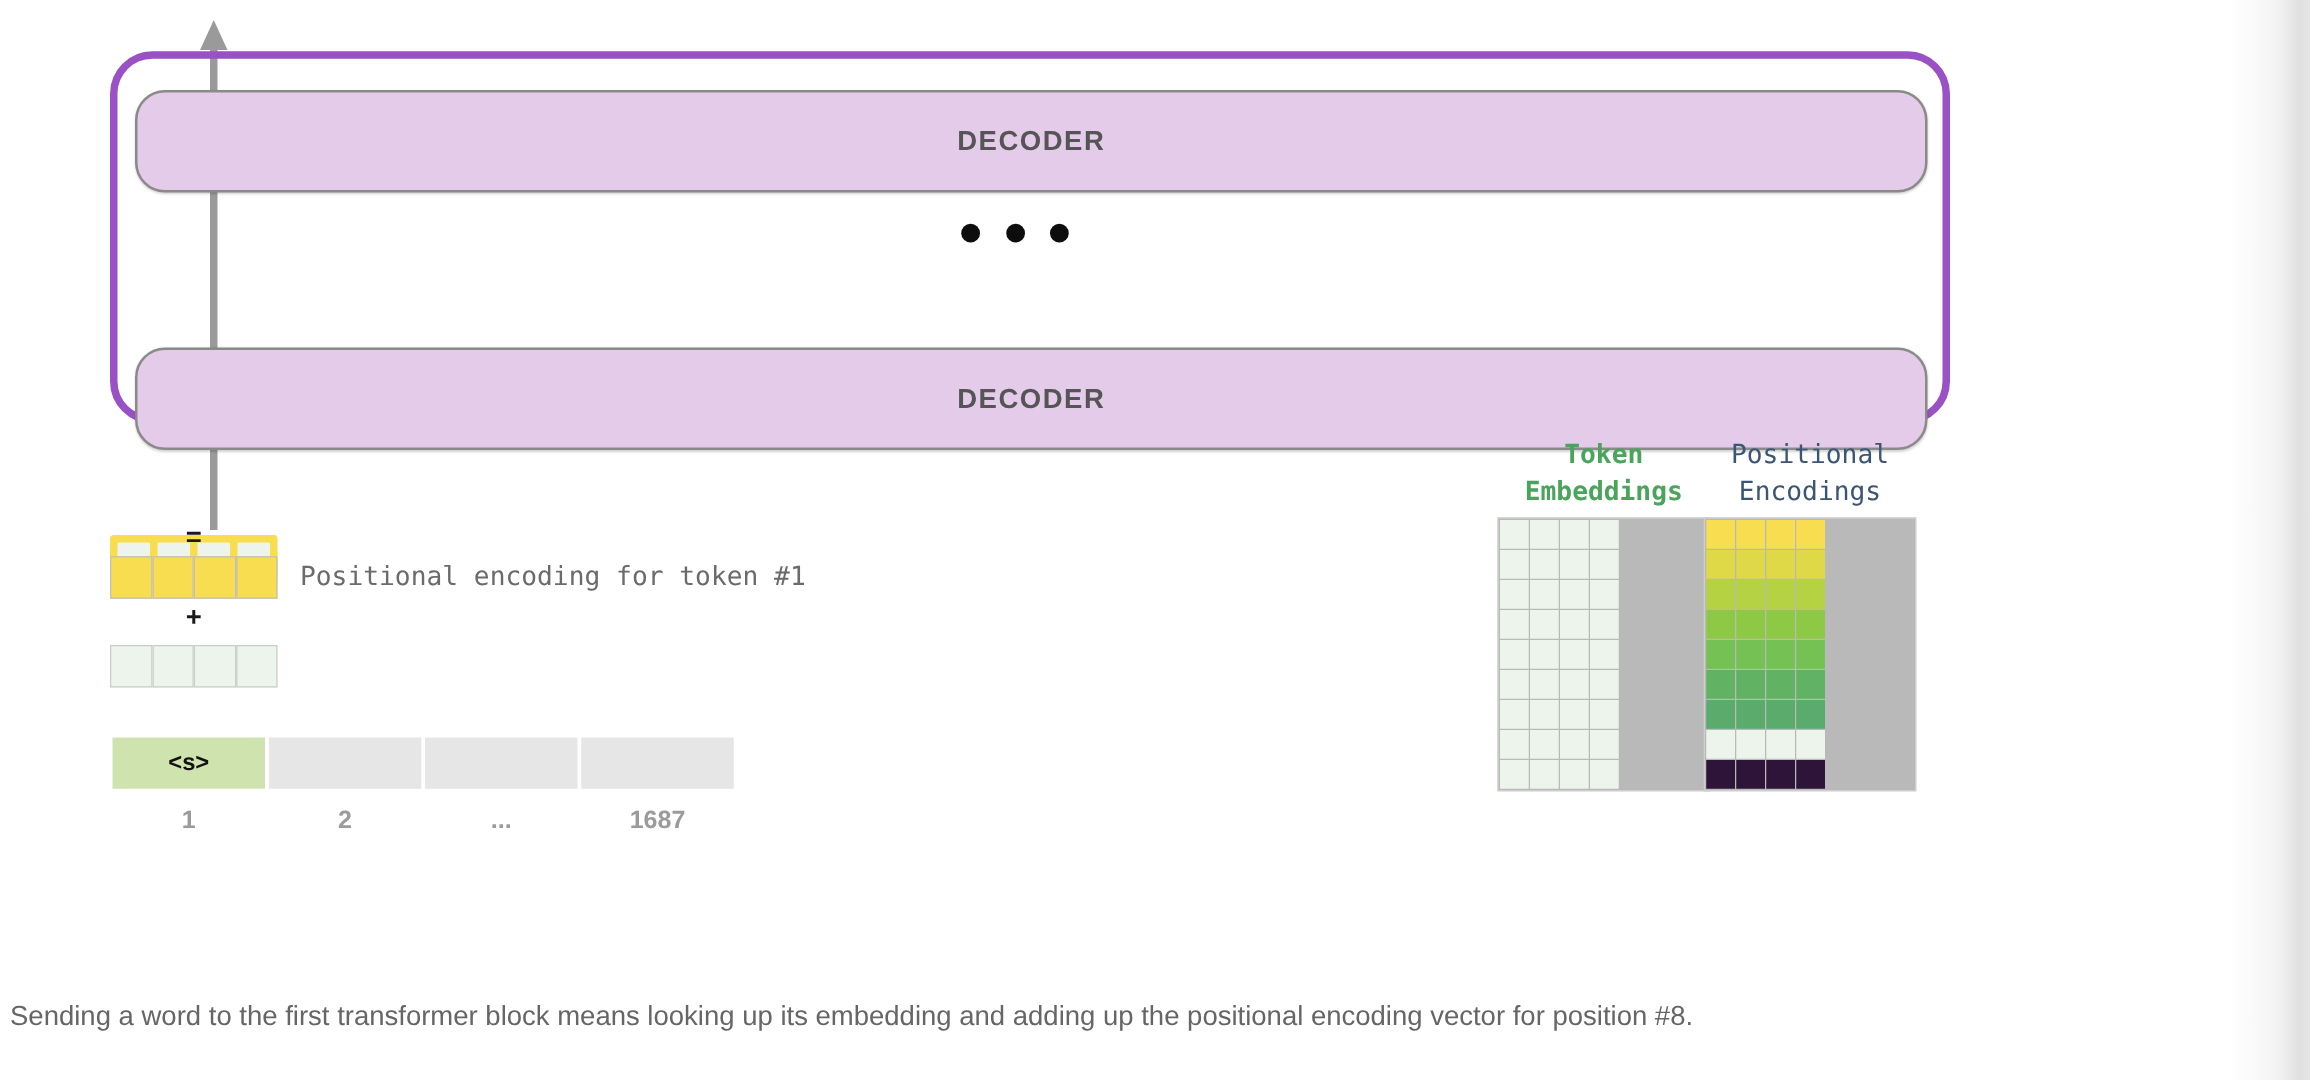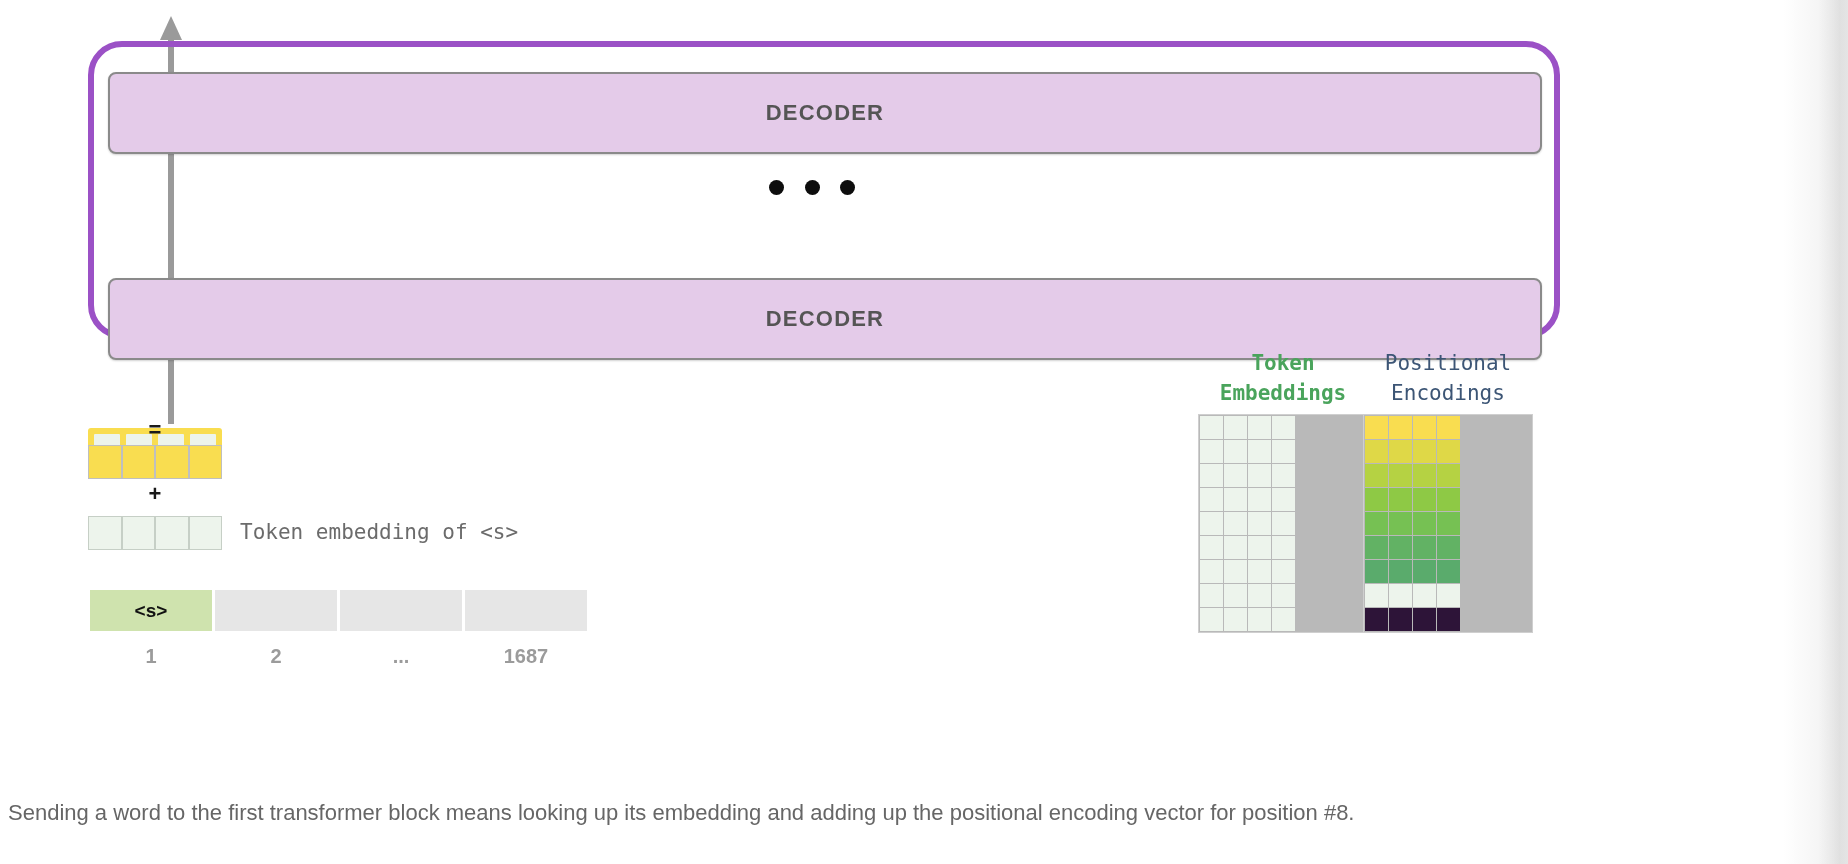--- a/index.html
+++ b/index.html
@@ -47,21 +47,21 @@
   }
 
   
   .decoder-block {
     position: absolute;
     left: 108px;
     width: 1434px;
     height: 82px;
     background: #e4cbe9;
     border: 2px solid #8a8a8a;
-    border-radius: 8px;
+    border-radius: 24px;
     box-sizing: border-box;
     display: flex;
     align-items: center;
     justify-content: center;
     box-shadow: 0 1px 2px rgba(0,0,0,0.18);
   }
   .decoder-block.top { top: 72px; }
   .decoder-block.bottom { top: 278px; }
   .decoder-label {
     font-family: "Liberation Sans", sans-serif;
@@ -301,30 +301,30 @@
   </div>
 
   <div class="op-sign op-eq">=</div>
 
   <div class="pos-vec">
     <span class="vcell"></span>
     <span class="vcell"></span>
     <span class="vcell"></span>
     <span class="vcell"></span>
   </div>
+  <div class="vec-caption cap-pos">Positional encoding for token #1</div>
 
   <div class="op-sign op-plus">+</div>
 
   <div class="tok-vec">
     <span class="vcell"></span>
     <span class="vcell"></span>
     <span class="vcell"></span>
     <span class="vcell"></span>
   </div>
-  <div class="vec-caption cap-tok">Token embedding of &lt;s&gt;</div>
 
   <div class="token-strip" id="token-strip">
       <div class="token-box first">&lt;s&gt;</div>
       <div class="token-box"></div>
       <div class="token-box"></div>
       <div class="token-box"></div>
     </div>
   <div class="token-index-strip" id="token-index-strip">
       <div class="token-index">1</div>
       <div class="token-index">2</div>

